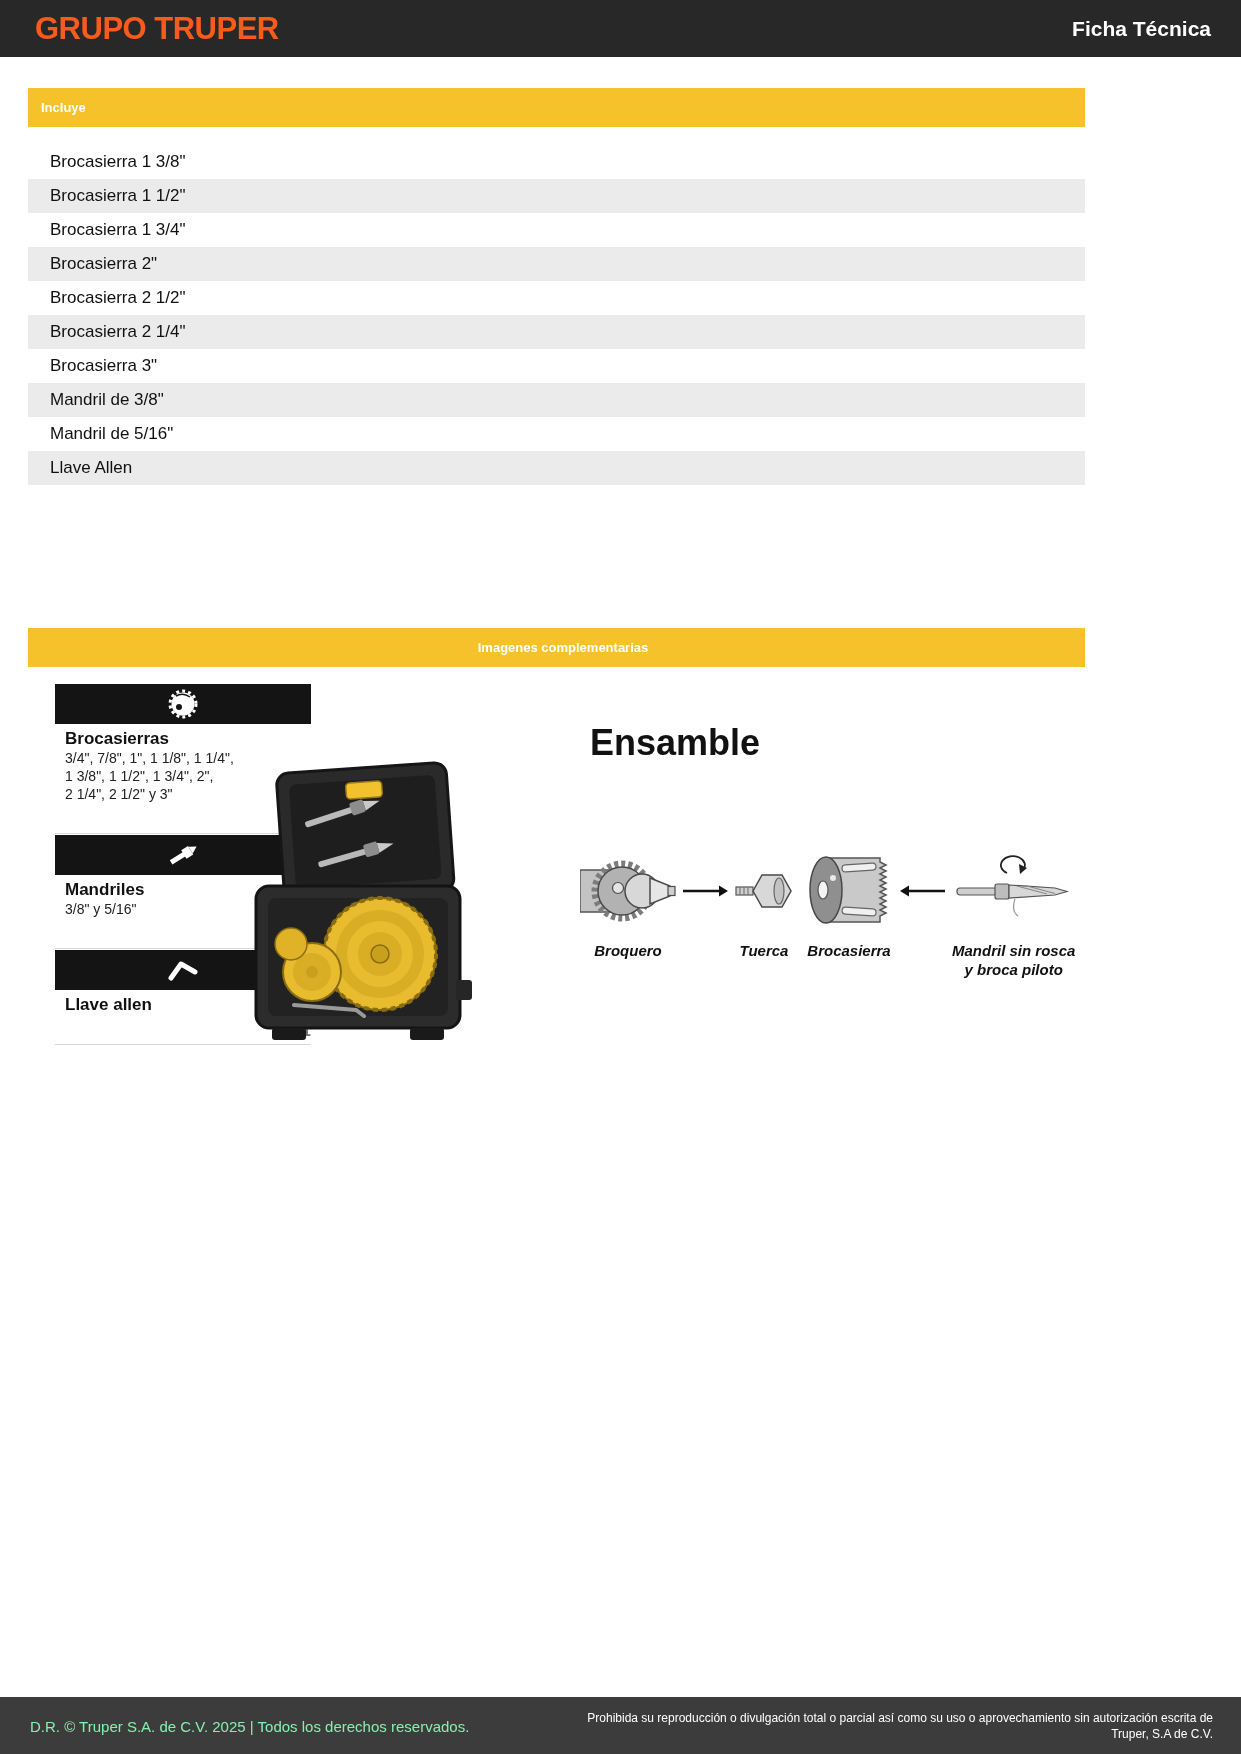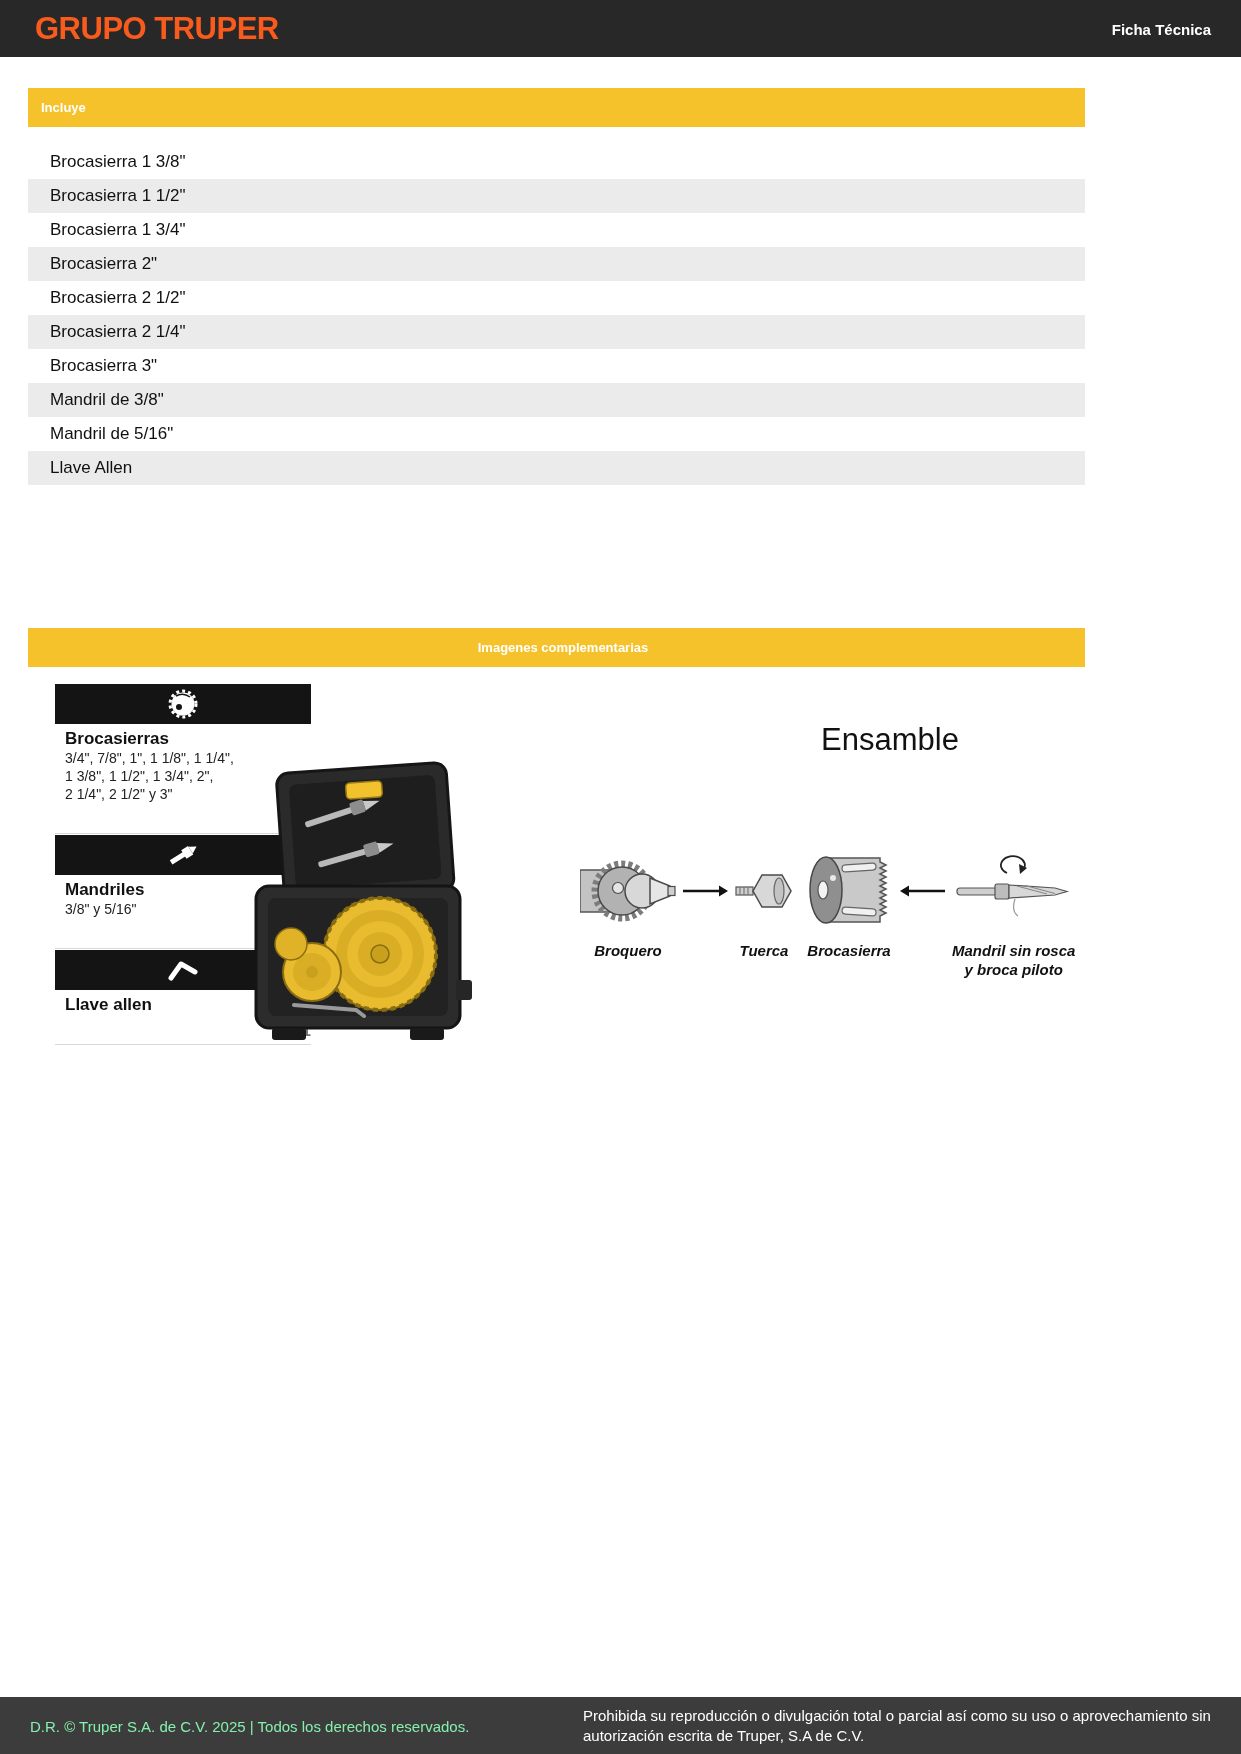--- a/index.html
+++ b/index.html
@@ -4,21 +4,21 @@
 <style>
   * { margin:0; padding:0; box-sizing:border-box; }
   body { background:#fff; font-family:"Liberation Sans", sans-serif; }
   .page { position:relative; width:1241px; height:1754px; background:#ffffff; overflow:hidden; }
 
   
   .topbar { position:absolute; top:0; left:0; width:100%; height:57px; background:#282828;padding-left:24px; }
   .brand { position:absolute; left:35px; top:50%; transform:translateY(-50%);
            color:#F95B1D; font-size:31px; font-weight:800; letter-spacing:-0.5px; white-space:nowrap; }
   .doc-type { position:absolute; right:30px; top:50%; transform:translateY(-50%);
-           color:#ffffff; font-size:15px; font-weight:700; }
+           color:#ffffff; font-size:21px; font-weight:700; }
 
   
   .section-bar { position:absolute; left:28px; width:1057px; height:39px; background:#F6C22B;
            color:#ffffff; font-weight:700; font-size:13px; line-height:39px; padding-left:13px; }
   .bar-incluye { top:88px; }
   .bar-imagenes { top:628px;text-align:center; }
 
   
   .list { position:absolute; left:28px; top:145px; width:1057px; }
   .list-row { height:34px; line-height:34px; padding-left:22px; font-size:17px; color:#111; background:#ffffff; }
@@ -36,34 +36,34 @@
   .ct-qty { flex:0 0 26px; text-align:right; font-weight:700; font-size:16px; color:#737373;
             display:flex; align-items:center; justify-content:flex-end; }
   .row-broca { min-height:98px; }
   .row-mandril { min-height:52px; }
   .row-allen { min-height:38px; }
 
   
   .product-img { position:absolute; left:228px; top:758px; }
 
   
-  .ensamble-title { position:absolute; left:590px; top:722px; width:600px; text-align:center;
-            font-size:31px; font-weight:400; color:#111; }
+  .ensamble-title { position:absolute; left:590px; top:722px; width:600px; text-align:left;
+            font-size:36px; font-weight:700; color:#111; }
   .diagram { position:absolute; left:580px; top:850px; width:440px; display:flex; align-items:flex-start; }
   .step { display:flex; flex-direction:column; align-items:center;font-style:italic; }
   .step-img { height:82px; display:flex; align-items:center; justify-content:center; }
   .step-label { margin-top:10px; font-weight:700; font-size:15px; color:#111; text-align:center; line-height:1.25; white-space:nowrap; }
   .arrow-cell { height:82px; display:flex; align-items:center; margin:0 6px; }
 
   
   .footer { position:absolute; left:0; bottom:0; width:100%; height:57px; background:#3C3C3C; }
   .footer-left { position:absolute; left:30px; top:50%; transform:translateY(-50%);
             color:#86efac; font-size:15px; white-space:nowrap; }
   .footer-right { position:absolute; right:28px; top:50%; transform:translateY(-50%);
-            color:#fff; font-size:15px; text-align:left; width:630px; line-height:1.35; }
+            color:#fff; font-size:12px; text-align:right; width:630px; line-height:1.35; }
 </style>
 </head>
 <body>
 
 <div class="page">
 
   <div class="topbar">
     <div class="brand">GRUPO TRUPER</div>
     <div class="doc-type">Ficha Técnica</div>
   </div>

